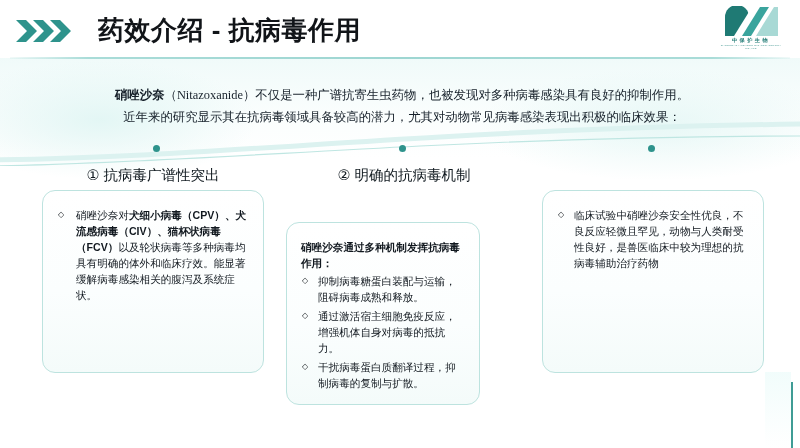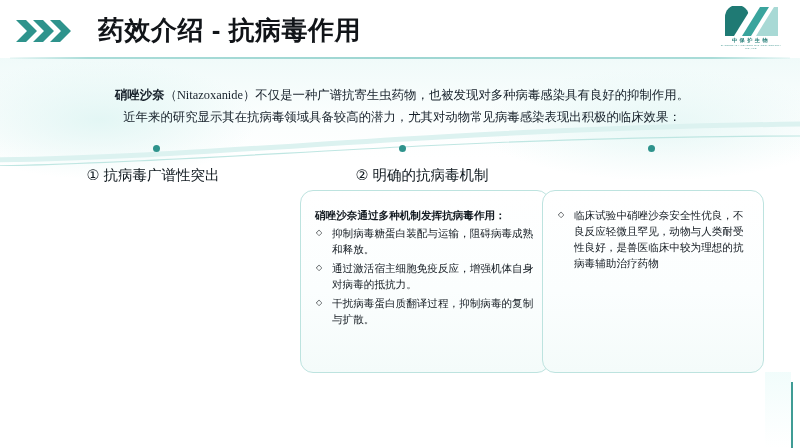--- a/index.html
+++ b/index.html
@@ -144,35 +144,35 @@
   .card-heading {
     position: absolute;
     top: 166px;
     font-size: 14.5px;
     font-weight: normal;
     color: #10191f;
     text-align: center;
     white-space: nowrap;
   }
   .ch-1 { left: 42px;  width: 222px; }
-  .ch-2 { left: 311px; width: 222px; }
+  .ch-2 { left: 293px; width: 222px; }
   .ch-3 { left: 542px; width: 222px; margin-top: 36px; }
 
   
   .card {
     position: absolute;
     top: 190px;
     height: 183px;
     border: 1px solid #bde3df;
     border-radius: 13px;
     background: linear-gradient(180deg, #ffffff 0%, #fbfefe 55%, #f4fbfa 100%);
     padding: 16px 15px 12px 14px;
   }
   .card-1 { left: 42px;  width: 222px; }
-  .card-2 { left: 300px; width: 250px; }
+  .card-2 { left: 286px; width: 194px; margin-top: 32px; }
   .card-3 { left: 542px; width: 222px; }
 
   .card-intro {
     font-size: 10.6px;
     line-height: 16px;
     font-weight: bold;
     color: #11181f;
     margin-bottom: 2px;
   }
 
@@ -264,20 +264,26 @@
     </svg>
   </div>
   <span class="dot dot-1"></span>
   <span class="dot dot-2"></span>
   <span class="dot dot-3"></span>
 
   <div class="card-heading ch-1">① 抗病毒广谱性突出</div>
   <div class="card-heading ch-2">② 明确的抗病毒机制</div>
   <div class="card-heading ch-3">③ 安全性高</div>
 
+  <div class="card card-1">
+
+    <ul class="bullets">
+        <li><span>硝唑沙奈对</span><b>犬细小病毒（CPV）、犬流感病毒（CIV）、猫杯状病毒（FCV）</b><span>以及轮状病毒等多种病毒均具有明确的体外和临床疗效。能显著缓解病毒感染相关的腹泻及系统症状。</span></li>
+      </ul>
+  </div>
 
   <div class="card card-2">
     <div class="card-intro">硝唑沙奈通过多种机制发挥抗病毒作用：</div>
     <ul class="bullets">
         <li><span>抑制病毒糖蛋白装配与运输，阻碍病毒成熟和释放。</span></li>
         <li><span>通过激活宿主细胞免疫反应，增强机体自身对病毒的抵抗力。</span></li>
         <li><span>干扰病毒蛋白质翻译过程，抑制病毒的复制与扩散。</span></li>
       </ul>
   </div>
 

